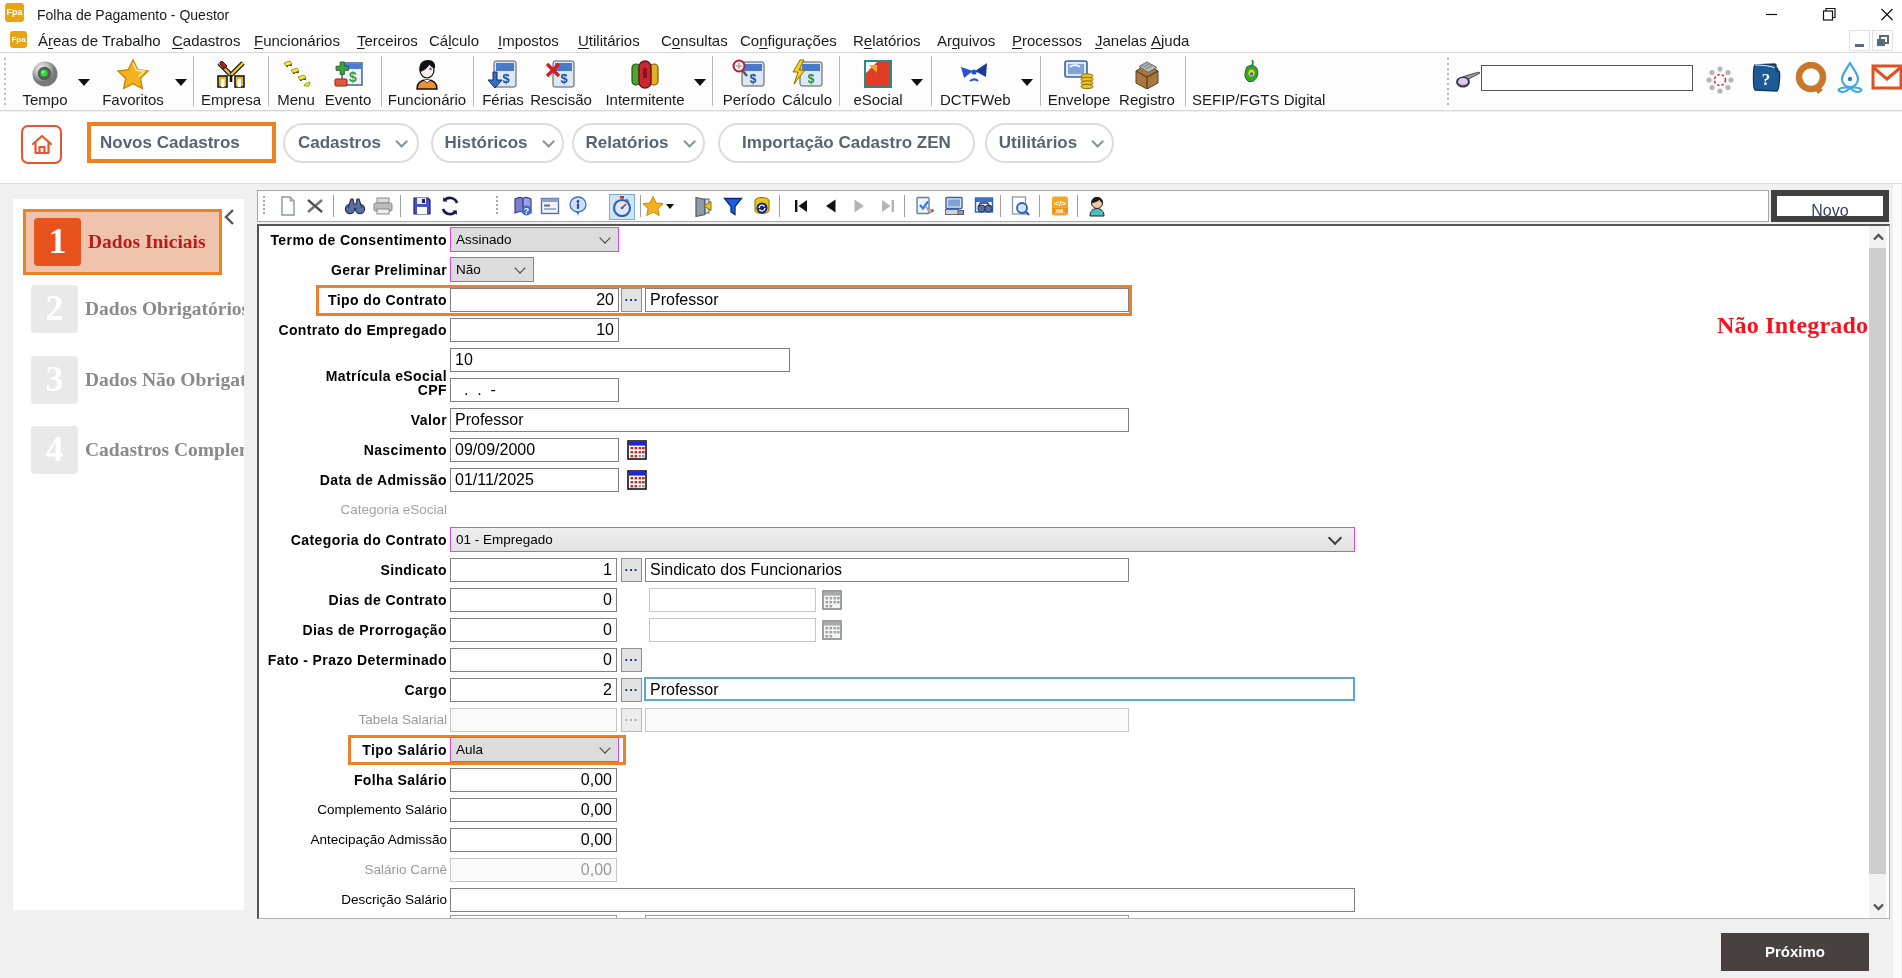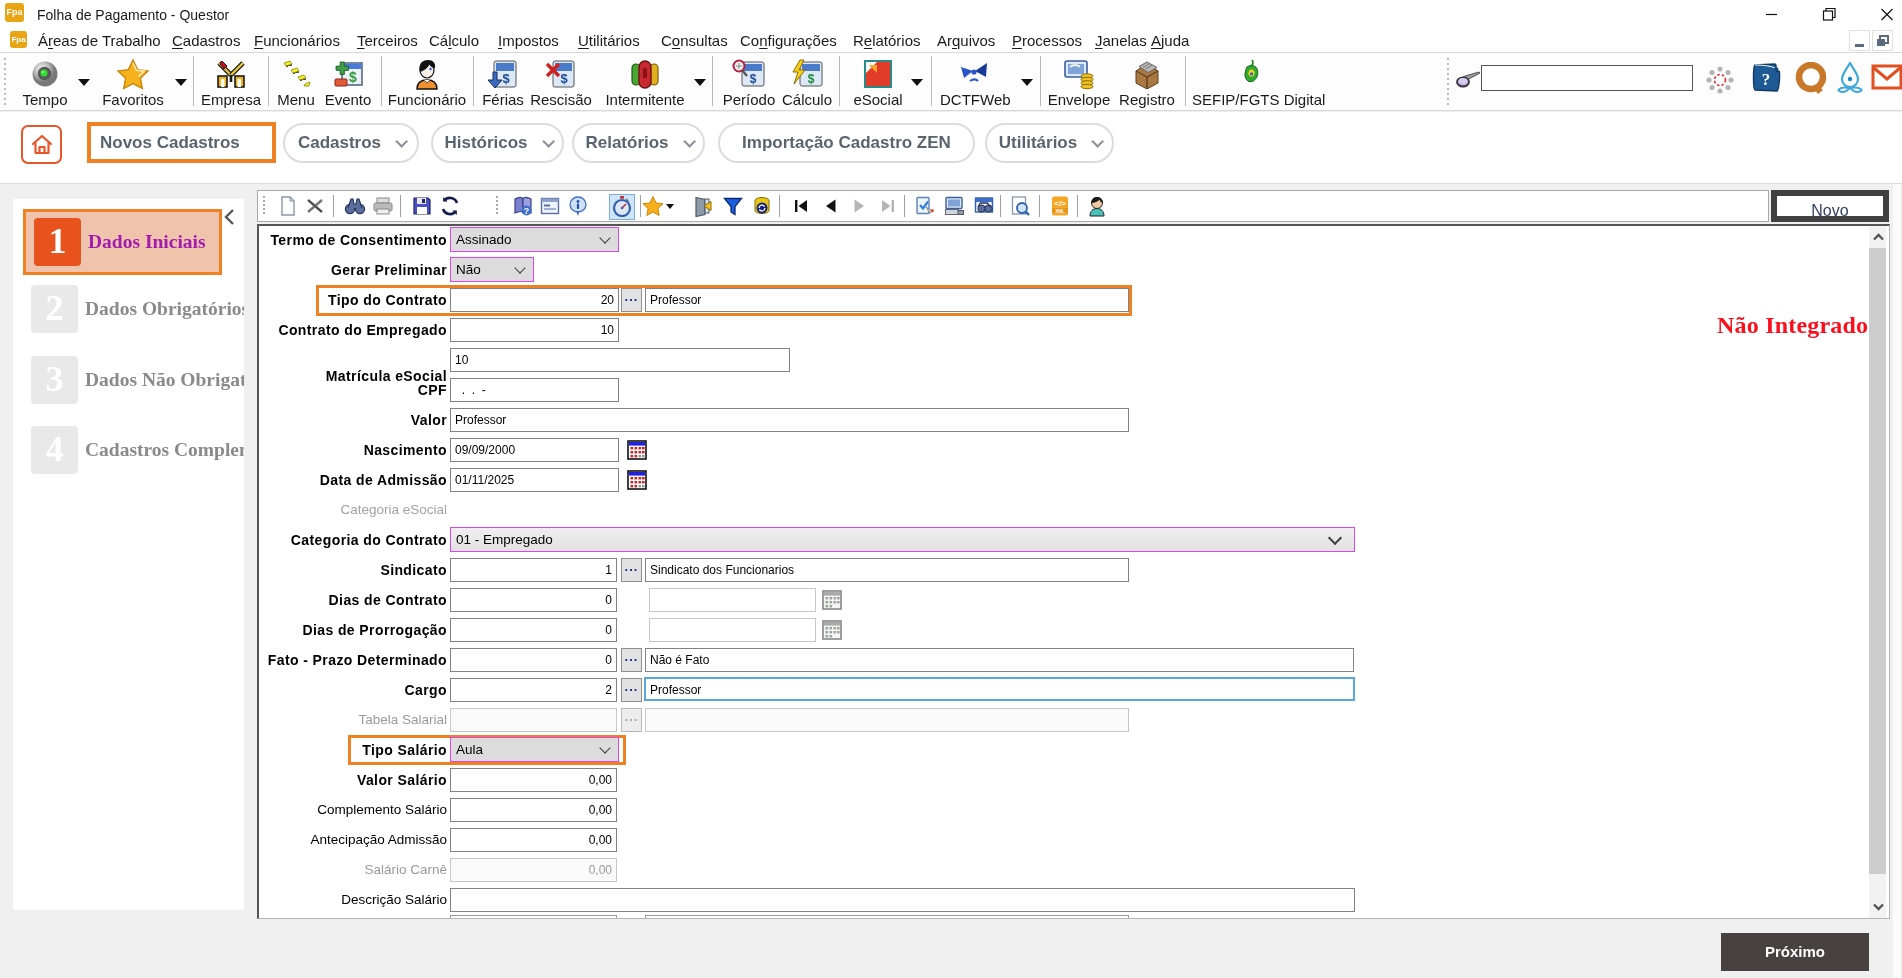--- a/index.html
+++ b/index.html
@@ -38,21 +38,21 @@
 #ftoolbar{position:absolute;left:257px;top:190px;width:1512px;height:32px;background:#fff;border:1px solid #a8a8a8}
 #novobtn{position:absolute;left:1771px;top:190px;width:118px;height:32px;background:#fff;border:6px solid #404040;color:#333f63;font-size:16px;text-align:center;line-height:30px}
 .fsep{position:absolute;top:4px;height:22px;width:1px;background:#9f9f9f}
 .fgrip{position:absolute;top:5px;width:2px;height:20px;background-image:repeating-linear-gradient(#aaa 0 2px,transparent 2px 4px)}
 .fic{position:absolute;top:4px;width:22px;height:22px;display:flex;align-items:center;justify-content:center}
 
 #form{position:absolute;left:257px;top:224px;width:1633px;height:695px;background:#fff;border-top:2px solid #555;border-left:2px solid #555;border-right:1px solid #b5b5b5;border-bottom:1px solid #b5b5b5;overflow:hidden}
 .lbl{position:absolute;left:0;width:188px;text-align:right;font-size:13.5px;height:24px;line-height:24px;white-space:nowrap}
 .b{font-weight:bold}
 .lbl.b{font-size:14px;letter-spacing:.4px}
-.inp{position:absolute;height:24px;border:1px solid #828282;background:#fff;font-size:12px;line-height:22px;padding:0 4px;white-space:nowrap;overflow:hidden}
+.inp{position:absolute;height:24px;border:1px solid #828282;background:#fff;font-size:16px;line-height:22px;padding:0 4px;white-space:nowrap;overflow:hidden}
 .num{text-align:right}
 .dis{border-color:#c7c7c7;color:#9a9a9a}
 .combo{position:absolute;height:25px;border:1px solid #d946ef;background:#dcdcdc;font-size:13.5px;line-height:23px;padding:0 5px;white-space:nowrap}
 .cchev{position:absolute;width:8px;height:8px;border-right:1.7px solid #3c3c3c;border-bottom:1.7px solid #3c3c3c;transform:rotate(45deg)}
 .dots{position:absolute;width:21px;height:24px;background:#e2e2e2;border:1px solid #8f8f8f;text-align:center;line-height:15px;font-size:13px;letter-spacing:1px;color:#16308a;font-weight:bold}
 .cal{position:absolute;width:20px;height:20px}
 
 #sbar{position:absolute;left:1610px;top:0;width:17px;height:693px;background:#f2f2f2}
 #sthumb{position:absolute;left:1610px;top:22px;width:17px;height:626px;background:#cdcdcd}
 
@@ -328,21 +328,21 @@
   <div class="pill" style="left:718px;width:257px">Importação Cadastro ZEN</div>
   <div class="pill" style="left:985px;width:129px">Utilitários<span class="chev"></span></div>
 </div>
 
 <div id="sidebar">
   <svg class="abs" style="left:208px;top:8px" width="16" height="20" viewBox="0 0 16 20">
       <path d="M12 3L5 10l7 7" fill="none" stroke="#555" stroke-width="2.4"></path>
     </svg>
   <div class="step" style="top:10px;border:3px solid #ef8122;background:#f0c3ad">
     <div class="tile" style="background:#e8521d">1</div>
-    <div class="slbl" style="color:#a21caf">Dados Iniciais</div>
+    <div class="slbl" style="color:#b91c1c">Dados Iniciais</div>
   </div>
   <div class="step" style="top:80px">
     <div class="tile" style="color:#fff">2</div>
     <div class="slbl">Dados Obrigatórios</div>
   </div>
   <div class="step" style="top:151px">
     <div class="tile" style="color:#fff">3</div>
     <div class="slbl">Dados Não Obrigatórios</div>
   </div>
   <div class="step" style="top:221px">
@@ -626,37 +626,36 @@
         <rect x="11.5" y="11" width="2.6" height="2.4"></rect>
         <rect x="15" y="11" width="2.6" height="2.4"></rect>
         <rect x="3.5" y="15" width="2.6" height="2.4"></rect>
         <rect x="7.5" y="15" width="2.6" height="2.4"></rect>
       </g>
     </svg>
 
   <div class="lbl b" style="top:422px">Fato - Prazo Determinado</div>
   <div class="inp num" style="left:191px;top:422px;width:167px">0</div>
   <div class="dots" style="left:362px;top:422px">...</div>
-  <div class="inp" style="left:386px;top:422px;width:709px">Não é Fato</div>
 
   <div class="lbl b" style="top:452px">Cargo</div>
   <div class="inp num" style="left:191px;top:452px;width:167px">2</div>
   <div class="dots" style="left:362px;top:452px">...</div>
   <div class="inp" style="left:385px;top:451px;width:711px;border:2px solid #58a6dc">Professor</div>
 
   <div class="lbl" style="top:482px;color:#9a9a9a">Tabela Salarial</div>
   <div class="inp dis" style="left:191px;top:482px;width:167px;background:#fafafa"></div>
   <div class="dots" style="left:362px;top:482px;color:#a5a5a5;border-color:#b9b9b9;background:#ededed">...</div>
   <div class="inp dis" style="left:386px;top:482px;width:484px;background:#fafafa"></div>
 
   <div class="obox" style="left:89px;top:509px;width:278px;height:30px"></div>
   <div class="lbl b" style="top:512px">Tipo Salário</div>
   <div class="combo" style="left:191px;top:511px;width:169px">Aula<span class="cchev" style="right:9px;top:6px"></span></div>
 
-  <div class="lbl b" style="top:542px">Valor Salário</div>
+  <div class="lbl b" style="top:542px">Folha Salário</div>
   <div class="inp num" style="left:191px;top:542px;width:167px">0,00</div>
 
   <div class="lbl" style="top:572px">Complemento Salário</div>
   <div class="inp num" style="left:191px;top:572px;width:167px">0,00</div>
 
   <div class="lbl" style="top:602px">Antecipação Admissão</div>
   <div class="inp num" style="left:191px;top:602px;width:167px">0,00</div>
 
   <div class="lbl" style="top:632px;color:#9a9a9a">Salário Carnê</div>
   <div class="inp dis num" style="left:191px;top:632px;width:167px;background:#fafafa">0,00</div>

